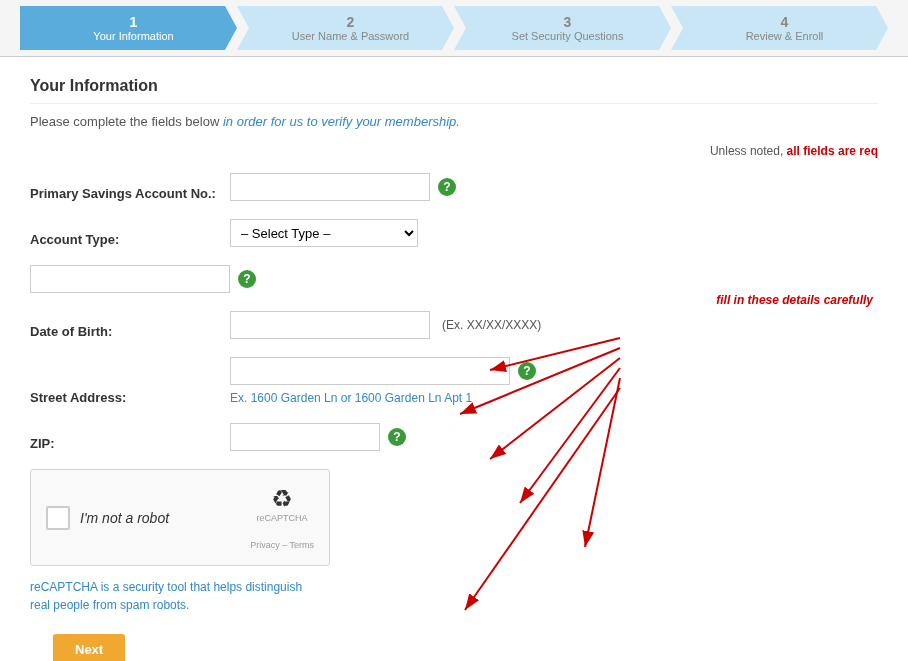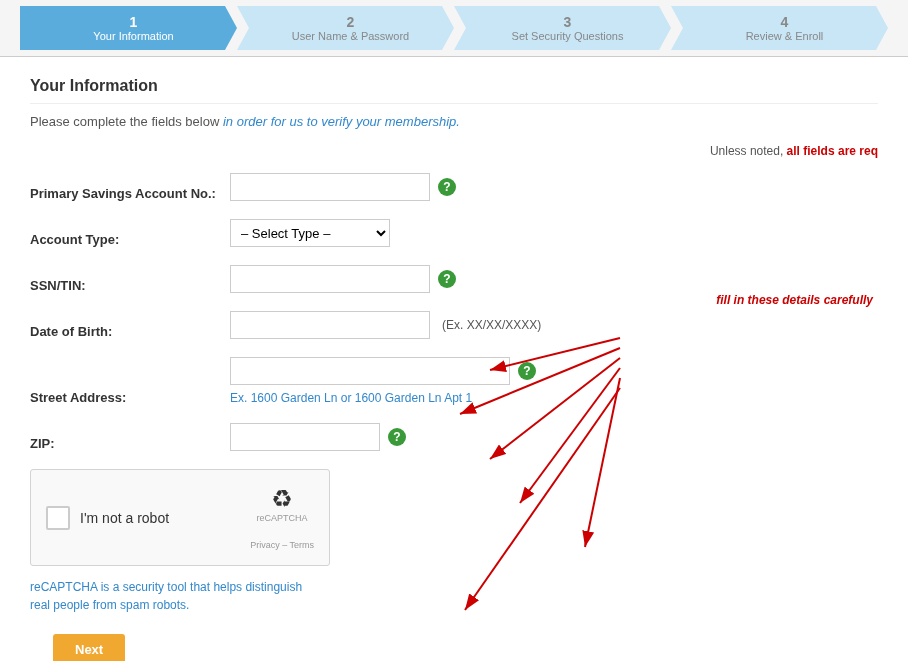--- a/index.html
+++ b/index.html
@@ -101,21 +101,21 @@
       border: 1px solid #ccc;
       padding: 4px 6px;
       font-size: 13px;
       height: 28px;
       outline: none;
     }
     .input-sm { width: 150px; }
     .input-md { width: 200px; }
     .input-lg { width: 280px; }
     select.form-input {
-      width: 160px;
+      width: 188px;
       background: #fff;
     }
     .help-icon {
       width: 18px;
       height: 18px;
       border-radius: 50%;
       background: #3a9a3a;
       color: #fff;
       font-weight: bold;
       font-size: 12px;
@@ -144,20 +144,21 @@
       width: 300px;
       background: #f9f9f9;
       display: flex;
       align-items: center;
       justify-content: space-between;
     }
     .recaptcha-left {
       display: flex;
       align-items: center;
       gap: 10px;
+      font-style: italic;
     }
     .recaptcha-checkbox {
       width: 24px;
       height: 24px;
       border: 2px solid #ccc;
       border-radius: 2px;
       background: #fff;
     }
     .recaptcha-label {
       font-size: 14px;
@@ -274,21 +275,20 @@
           <select class="form-input">
             <option>– Select Type –</option>
             <option>Savings</option>
             <option>Checking</option>
             <option>Money Market</option>
           </select>
         </div>
       </div>
 
       <div class="form-row">
-        <div class="form-label">SSN/TIN:</div>
         <div class="form-control-wrap">
           <input type="text" class="form-input input-md" placeholder="" style="">
           <span class="help-icon">?</span>
         </div>
       </div>
 
       <div class="form-row">
         <div class="form-label">Date of Birth:</div>
         <div class="form-control-wrap">
           <input type="text" class="form-input input-md" placeholder="" style="">

